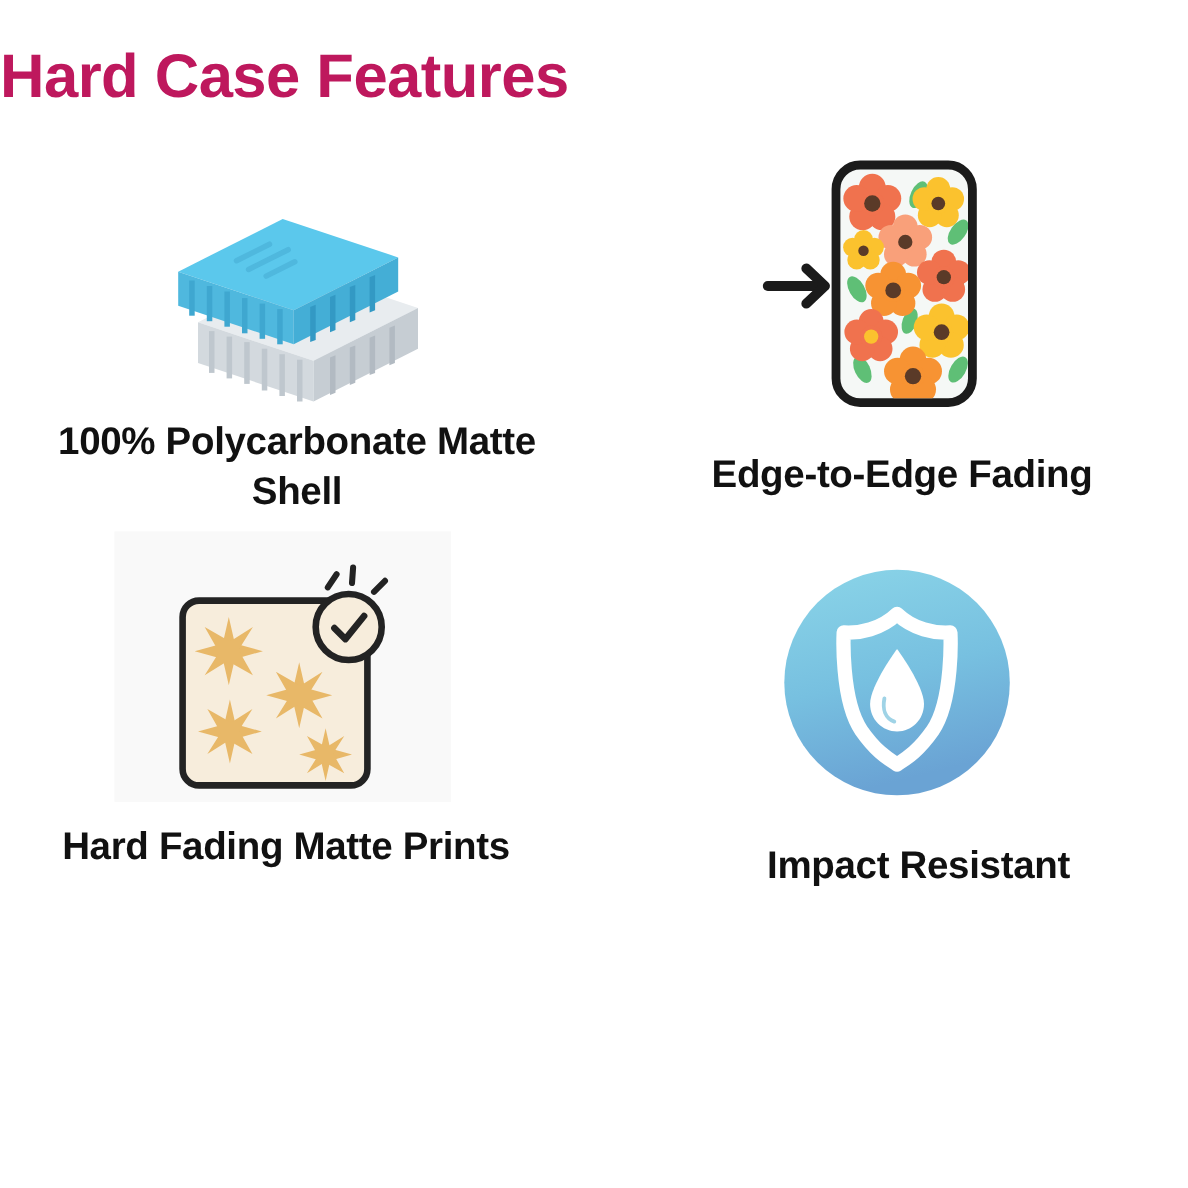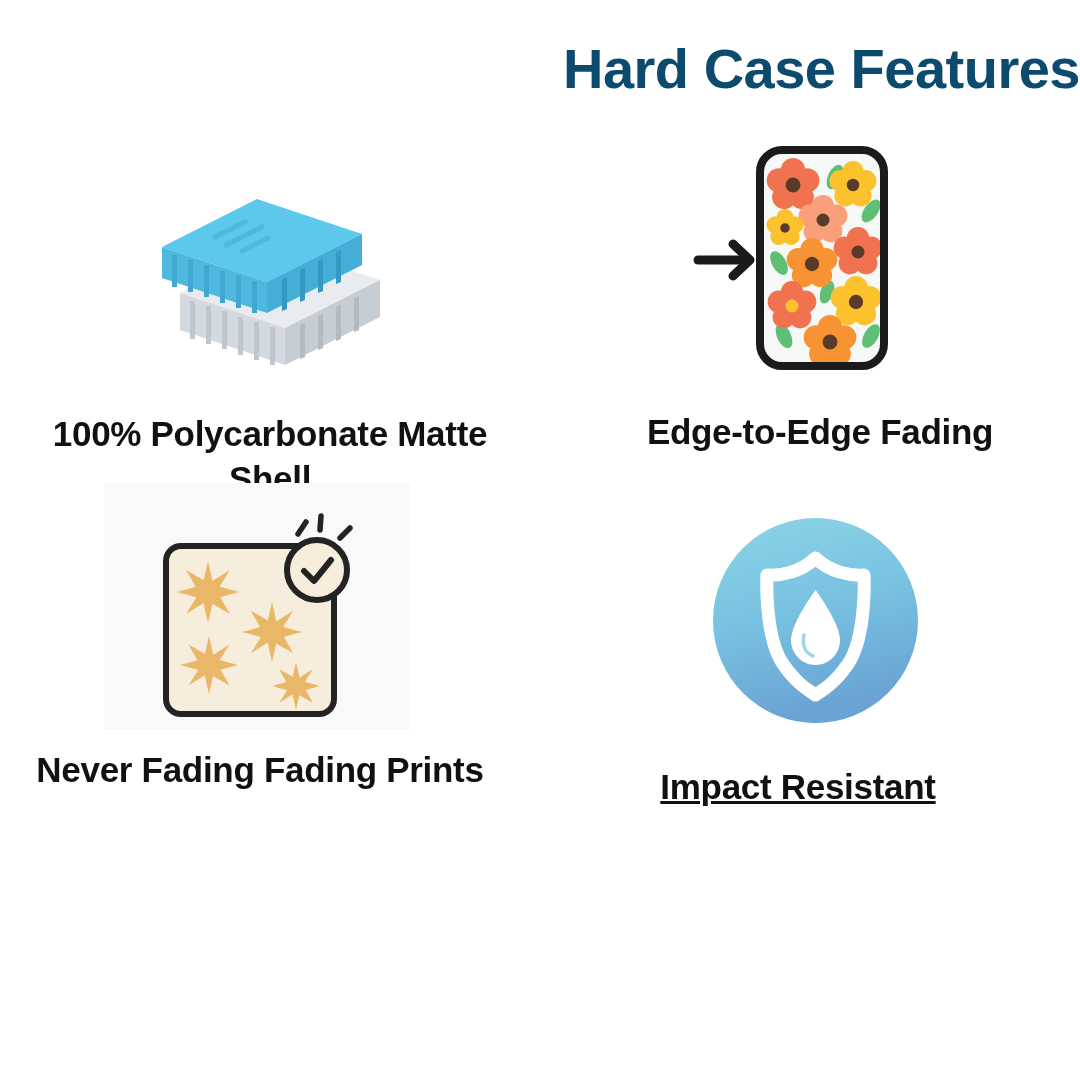--- a/index.html
+++ b/index.html
@@ -8,51 +8,51 @@
     background:#ffffff;
     font-family:"Liberation Sans", sans-serif;
     overflow:hidden;
     position:relative;
   }
   .page{position:relative;width:1080px;height:1080px;}
 
   
   .title{
     position:absolute;top:36px;left:0;width:1080px;
-    text-align:right;
-    font-size:56px;font-weight:bold;color:#0c4a6e;
+    text-align:left;
+    font-size:56px;font-weight:bold;color:#be185d;
     letter-spacing:-0.5px;
   }
 
   
   .feature{position:absolute;}
   .feature-label{
     position:absolute;
     text-align:center;
     font-size:35px;font-weight:bold;color:#111111;
     line-height:1.28;
     letter-spacing:-0.3px;
   }
 
   
   .f1-icon{position:absolute;left:150px;top:175px;width:250px;height:185px;}
-  .f1-label{left:20px;top:380px;width:500px;margin-top:32px;}
+  .f1-label{left:20px;top:380px;width:500px;}
 
   
   .f2-icon{position:absolute;left:690px;top:140px;width:230px;height:235px;}
   .f2-label{left:600px;top:410px;width:440px;}
 
   
   .f3-panel{position:absolute;left:104px;top:483px;width:306px;height:246px;background:#F9F9F9;}
   .f3-icon{position:absolute;left:150px;top:520px;width:220px;height:210px;}
   .f3-label{left:20px;top:748px;width:480px;}
 
   
   .f4-icon{position:absolute;left:713px;top:518px;width:205px;height:205px;}
-  .f4-label{left:598px;top:765px;width:400px;text-decoration:underline;}
+  .f4-label{left:635px;top:765px;width:400px;}
 
   
   .note{
     position:absolute;left:0;top:910px;width:1080px;height:110px;
   }
   svg{display:block;overflow:visible;}
 </style>
 </head>
 <body>
 
@@ -221,21 +221,21 @@
           <circle cx="167" cy="50" r="30" fill="#F7EDDC" stroke="#232323" stroke-width="6"></circle>
           <polyline points="154,51 164,61 181,40" fill="none" stroke="#232323" stroke-width="6" stroke-linecap="round" stroke-linejoin="round"></polyline>
           <g stroke="#232323" stroke-width="5.5" stroke-linecap="round">
             <line x1="148" y1="14" x2="156" y2="2"></line>
             <line x1="170" y1="10" x2="171" y2="-4"></line>
             <line x1="190" y1="18" x2="200" y2="8"></line>
           </g>
         </g>
       </svg>
     </div>
-    <div class="feature-label f3-label">Never Fading Fading Prints</div>
+    <div class="feature-label f3-label">Hard Fading Matte Prints</div>
   </div>
 
   <div class="feature f4">
     <div class="f4-icon">
       <svg viewBox="0 0 205 205" width="205" height="205">
         <defs>
           <linearGradient id="circgrad" x1="0" y1="0" x2="0.25" y2="1">
             <stop offset="0%" stop-color="#8BD5E8"></stop>
             <stop offset="55%" stop-color="#77C0E0"></stop>
             <stop offset="100%" stop-color="#6AA3D4"></stop>

